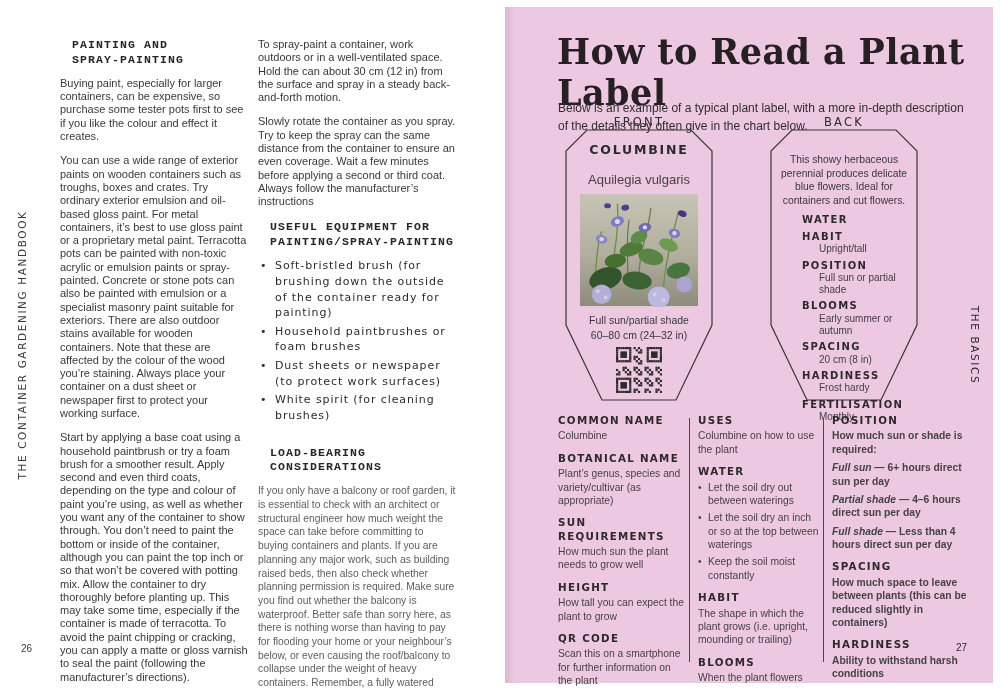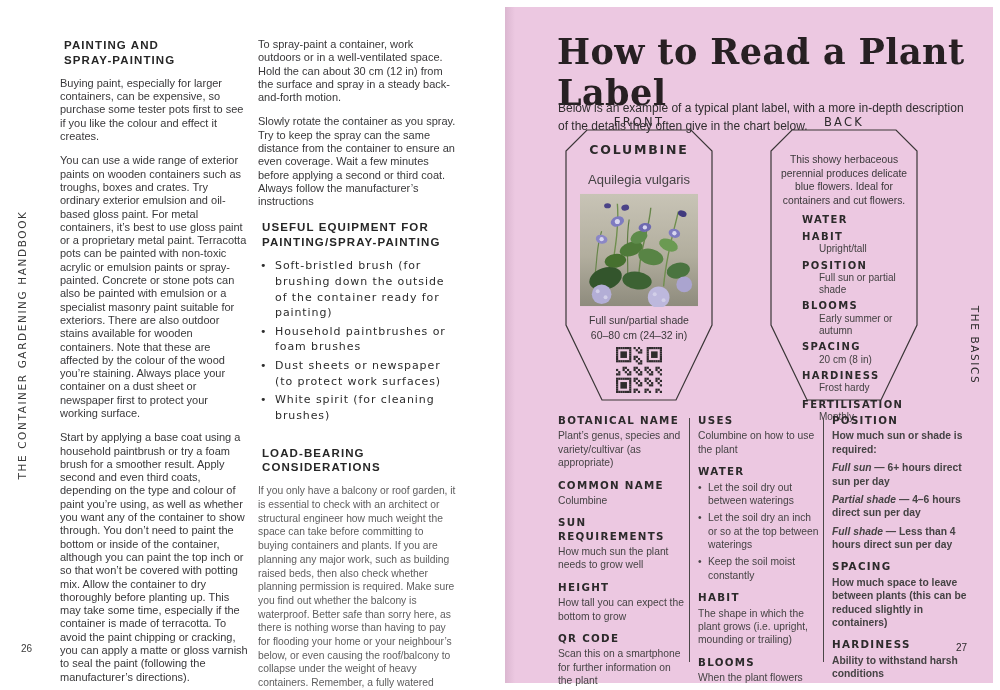--- a/index.html
+++ b/index.html
@@ -36,23 +36,23 @@
     font-family:"DejaVu Sans", sans-serif;
     font-size:10.5px;letter-spacing:1.6px;color:#3a3a3a;font-weight:500;
     white-space:nowrap;
   }
   .pageno{font-size:10px;color:#3a3a3a;}
   .pageno-left{position:absolute;left:21px;bottom:36px;}
   .col{position:absolute;top:38px;}
   .col1{left:60px;width:188px;}
   .col2{left:258px;width:198px;}
   .col h3{
-    font-family:Liberation Sans, sans-serif;
+    font-family:Liberation Mono, monospace;
     font-size:11.5px;letter-spacing:1.1px;color:#262626;font-weight:700;
-    margin:0 0 9px 4px;white-space:pre-line;line-height:1.3;
+    margin:0 0 9px 12px;white-space:pre-line;line-height:1.3;
   }
   .col p{font-size:11px;line-height:1.21;margin:0 0 11px 0;color:#39383a;}
   .col .h-load{margin-top:22px;}
   .equip-list{list-style:none;margin:2px 0 0 0;}
   .equip-list li{
     font-family:"DejaVu Sans", sans-serif;
     font-size:11px;letter-spacing:.9px;line-height:1.42;color:#2c2c2c;
     padding-left:17px;position:relative;margin-bottom:3px;font-weight:500;
   }
   .equip-list li .bullet{position:absolute;left:2px;top:0;}
@@ -441,34 +441,34 @@
       </div>
     </div>
   </div>
 
   <div class="glossary">
     <div class="g-div g-div-1"></div>
     <div class="g-div g-div-2"></div>
 
     <div class="g-col g-col-1">
       <div class="g-entry">
+        <div class="g-term">COMMON NAME</div>
+        <p class="g-desc">Columbine</p>
+      </div>
+      <div class="g-entry">
         <div class="g-term">BOTANICAL NAME</div>
         <p class="g-desc">Plant’s genus, species and variety/cultivar (as appropriate)</p>
       </div>
       <div class="g-entry">
-        <div class="g-term">COMMON NAME</div>
-        <p class="g-desc">Columbine</p>
-      </div>
-      <div class="g-entry">
         <div class="g-term">SUN REQUIREMENTS</div>
         <p class="g-desc">How much sun the plant needs to grow well</p>
       </div>
       <div class="g-entry">
         <div class="g-term">HEIGHT</div>
-        <p class="g-desc">How tall you can expect the bottom to grow</p>
+        <p class="g-desc">How tall you can expect the plant to grow</p>
       </div>
       <div class="g-entry">
         <div class="g-term">QR CODE</div>
         <p class="g-desc">Scan this on a smartphone for further information on the plant</p>
       </div>
     </div>
 
     <div class="g-col g-col-2">
       <div class="g-entry">
         <div class="g-term">USES</div>

